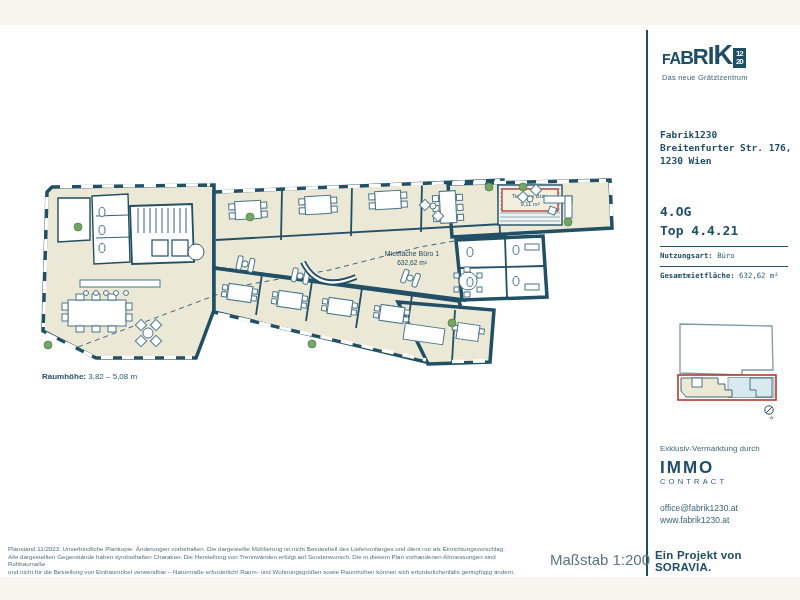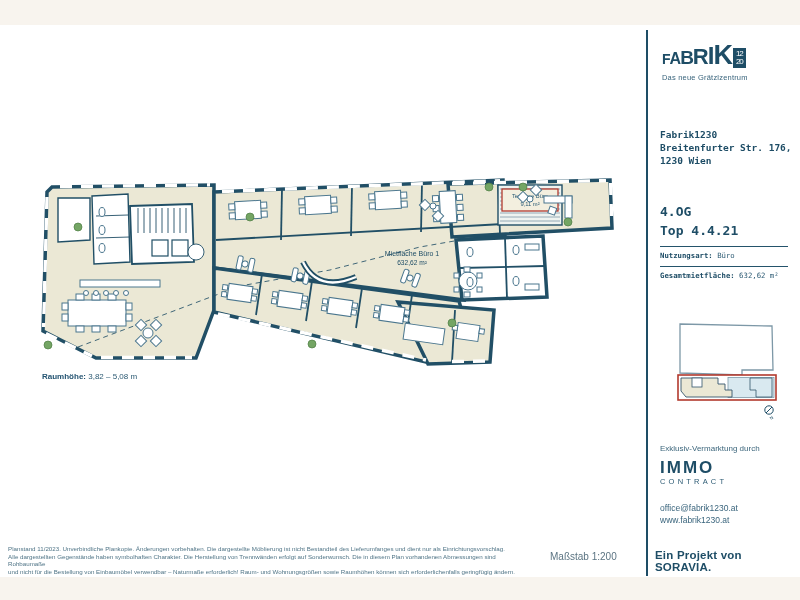--- a/index.html
+++ b/index.html
@@ -10,21 +10,21 @@
 
   
   .plan-svg{position:absolute;left:30px;top:170px;}
   .raumhoehe{position:absolute;left:42px;top:372px;font-size:8px;color:#2d5b74;}
   .raumhoehe b{font-weight:bold;color:#235371;}
   .logo{position:absolute;left:662px;top:40px;width:128px;}
   .logo-word{white-space:nowrap;color:#1e4d66;font-weight:bold;letter-spacing:-1px;}
   .logo-word span{display:inline-block;vertical-align:baseline;}
   .lf1{font-size:14px;} .lf2{font-size:16px;} .lf3{font-size:19px;}
   .lf4{font-size:22px;} .lf5{font-size:24px;} .lf6{font-size:27px;}
-  .logo-badge{display:inline-block;background:#1e4d66;color:#fff;font-weight:normal;
+  .logo-badge{display:inline-block;background:#1e4d66;color:#fff;font-weight:bold;
       font-size:8px;line-height:8px;padding:2px 3px;text-align:center;
       vertical-align:18px;margin-left:1px;}
   .logo-tagline{font-size:7.5px;font-weight:normal;color:#39647c;margin-top:2px;letter-spacing:.2px;}
 
   .mono{font-family:"DejaVu Sans Mono",monospace;}
   .address{position:absolute;left:660px;top:122px;font-weight:bold;font-size:9.5px;
       line-height:13px;color:#1e4d66;margin-top:6px;}
   .unit{position:absolute;left:660px;top:202px;font-weight:bold;font-size:13px;
       line-height:19px;color:#1e4d66;}
   .specs{position:absolute;left:660px;top:246px;width:128px;}
@@ -36,21 +36,21 @@
   .marketing-h{position:absolute;left:660px;top:444px;font-size:8px;color:#3b657b;}
   .immo{position:absolute;left:660px;top:459px;color:#1e4d66;}
   .immo-top{font-size:17px;font-weight:bold;letter-spacing:2px;line-height:17px;}
   .immo-sub{font-size:7.5px;letter-spacing:3.2px;color:#2d5b74;margin-top:1px;}
   .contact{position:absolute;left:660px;top:502px;font-size:8.5px;line-height:12px;color:#39647c;}
   .contact a{color:#39647c;text-decoration:none;display:block;}
 
   
   .fineprint{position:absolute;left:8px;top:545px;width:525px;font-size:6.2px;
       line-height:7.6px;color:#4f7486;}
-  .scale{position:absolute;left:550px;top:551px;font-size:10px;color:#5b7482;}
+  .scale{position:absolute;left:550px;top:551px;font-size:15px;color:#5b7482;}
   .project{position:absolute;left:655px;top:549px;width:142px;font-size:11.5px;
       font-weight:bold;color:#1e4d66;letter-spacing:.2px;}
 </style>
 </head>
 <body>
 
 <div class="doc"></div>
 <div class="vdivider"></div>
 
 <svg class="plan-svg" width="585" height="225" viewBox="30 170 585 225">

